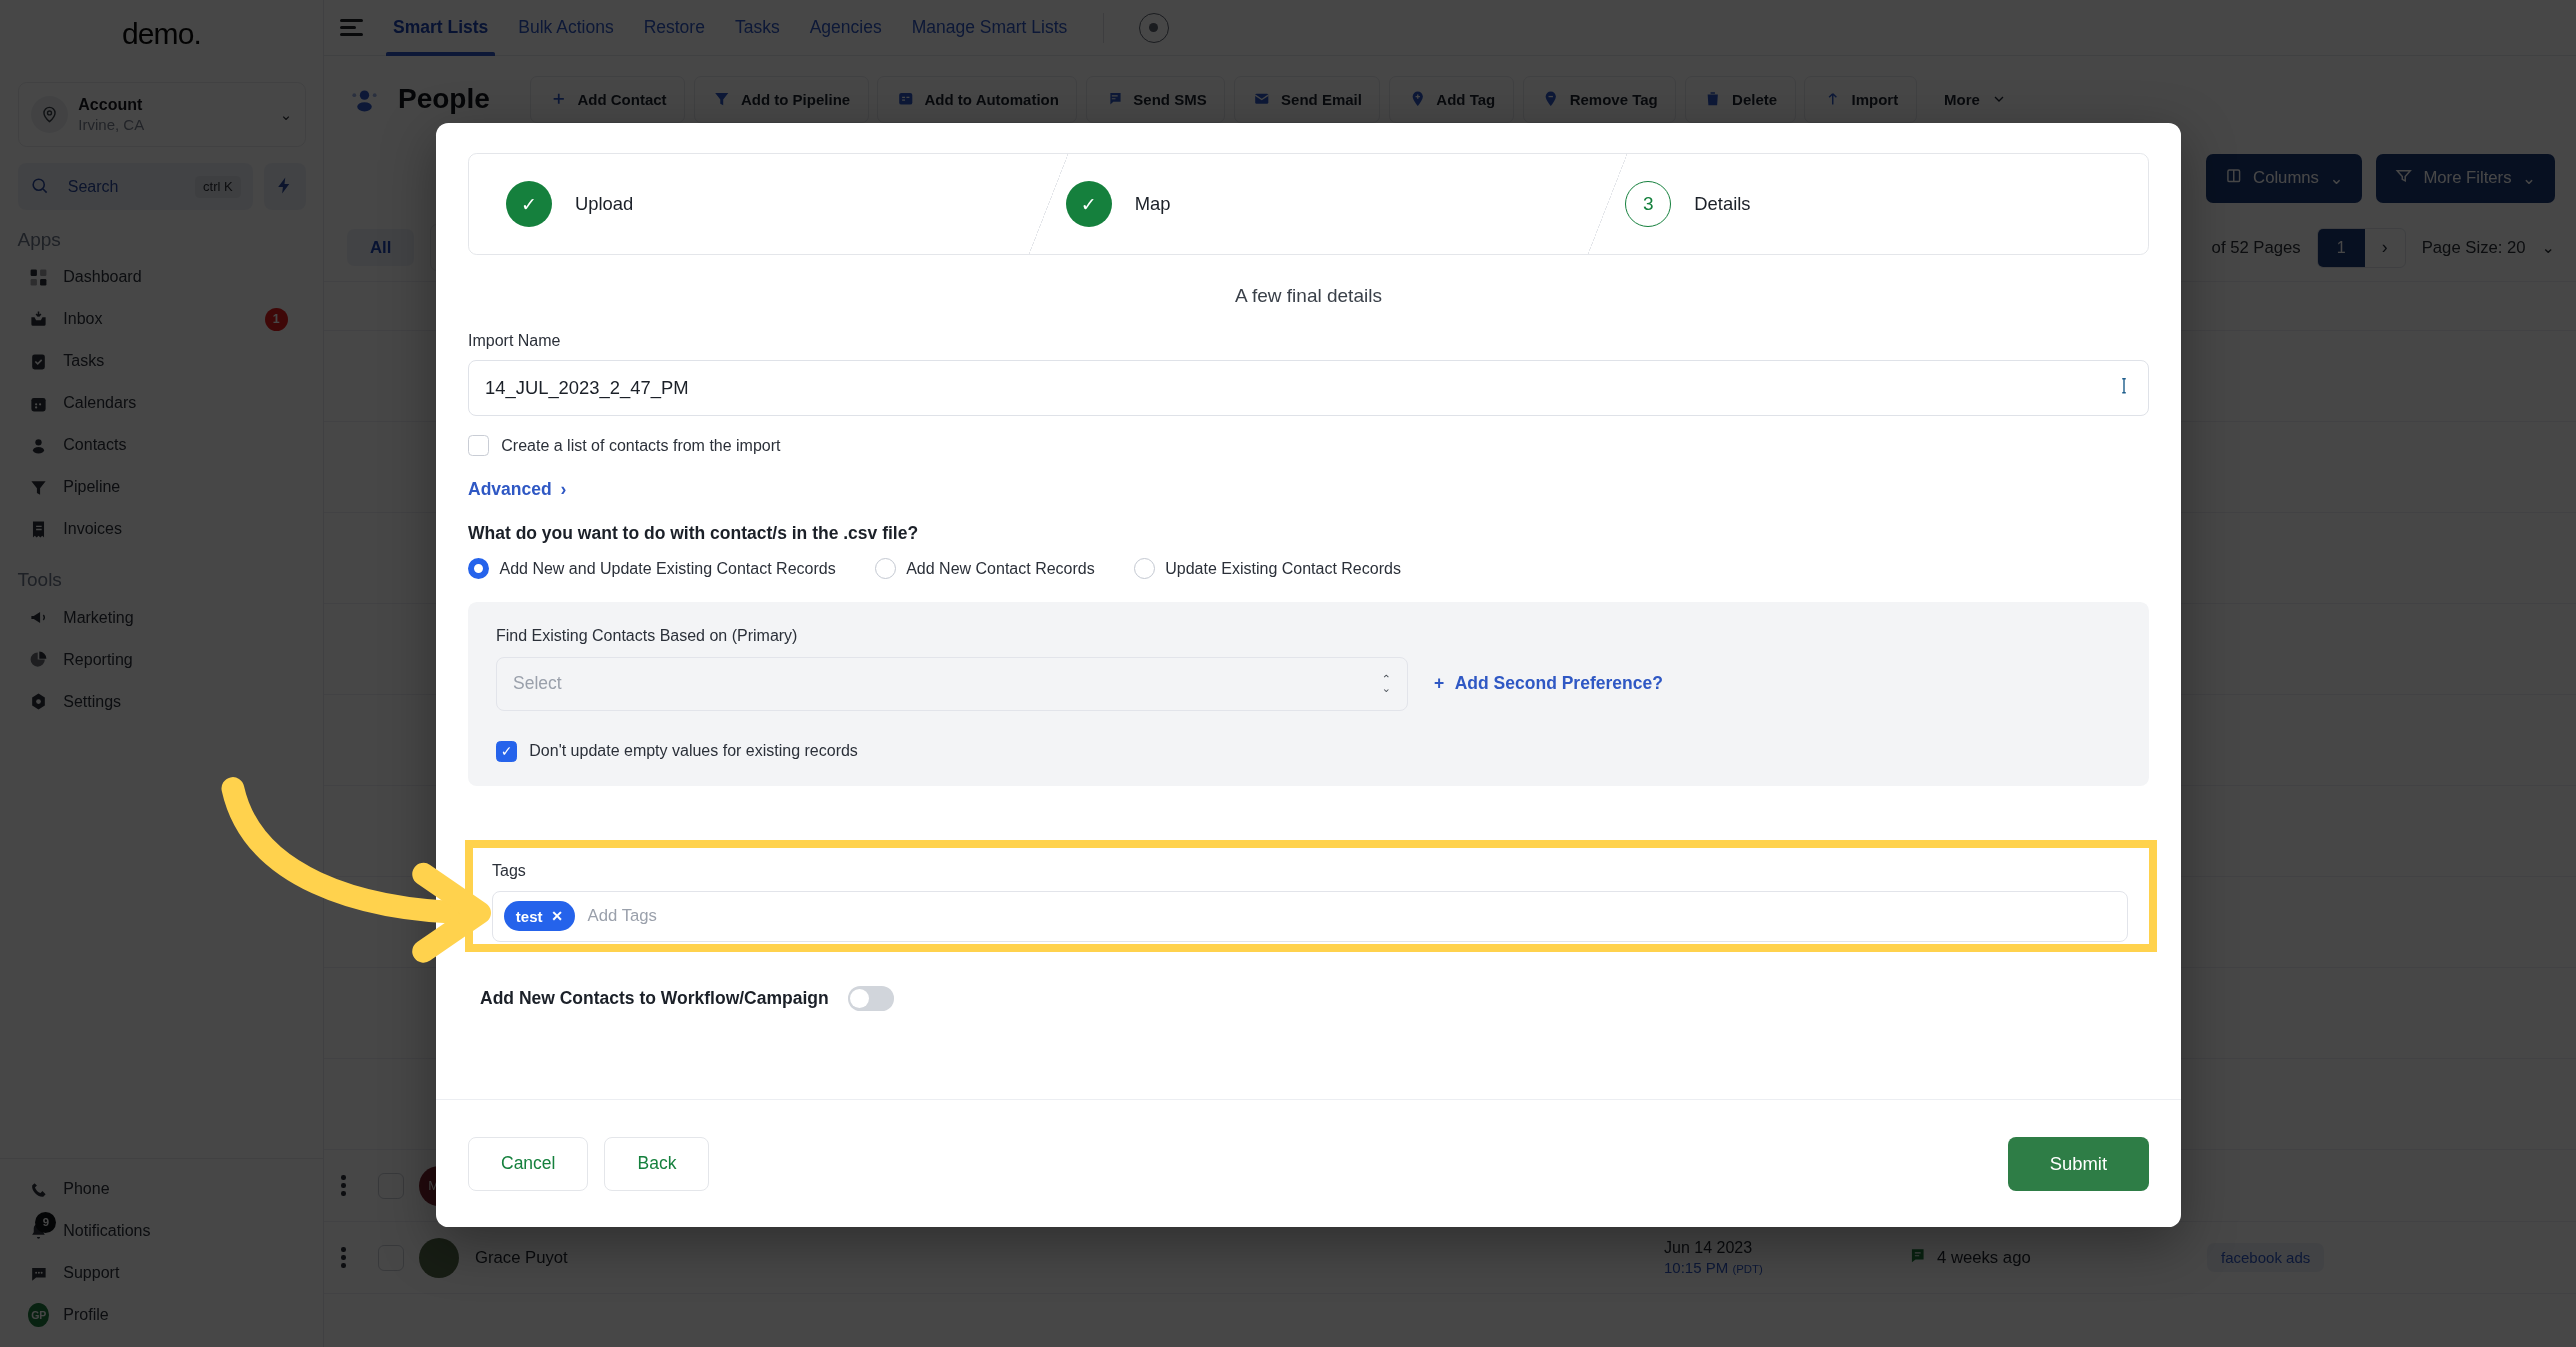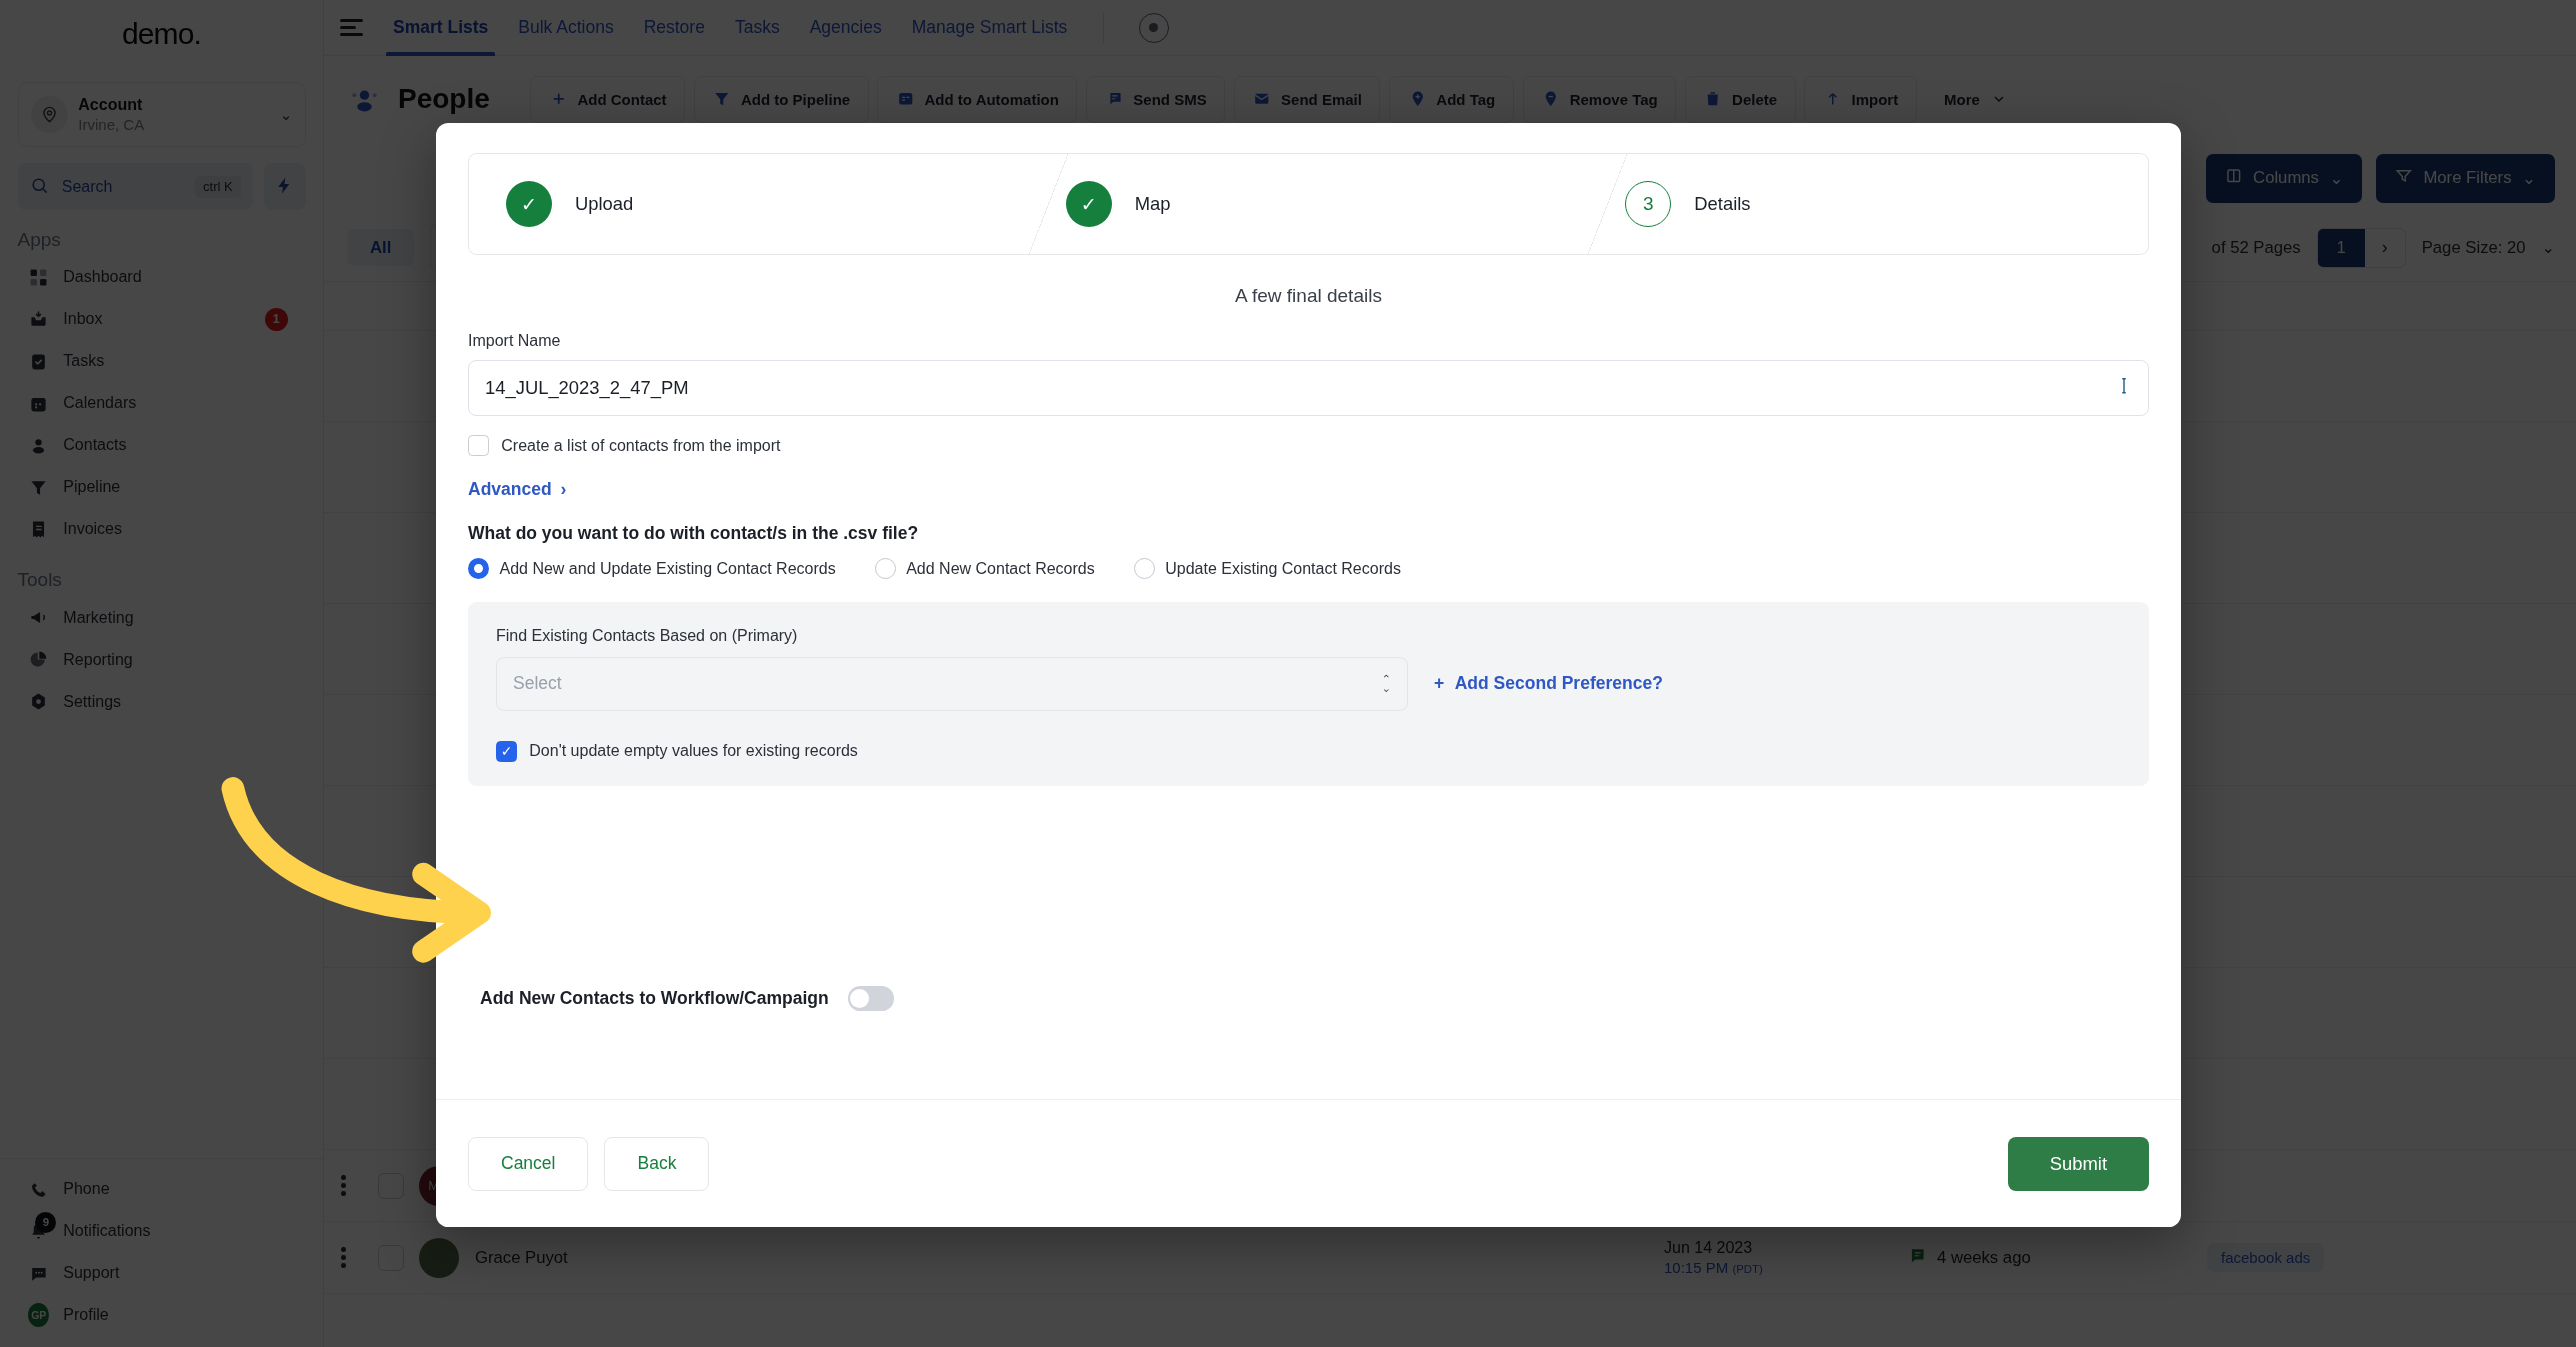--- a/index.html
+++ b/index.html
@@ -32,21 +32,21 @@
     display: flex; align-items: center; justify-content: center; flex: 0 0 auto;
   }
   .acct-names { flex: 1 1 auto; line-height: 1.2; }
   .acct-title { font-size: 16px; font-weight: 700; color: #16181d; }
   .acct-sub { font-size: 15px; color: #7b8190; margin-top: 1.8px; }
   .acct-chev { color: #2c2f36; font-size: 15px; }
 
   .search-row { margin: 16px 17.5px 0 17.5px; display: flex; gap: 10.5px; }
   .search-box {
     flex: 1 1 auto; height: 47px; background: #eef1f7; border-radius: 8px;
-    display: flex; align-items: center; padding: 0 12.3px; gap: 13px;
+    display: flex; align-items: center; padding: 0 12.3px; gap: 19px;
   }
   .search-label { font-size: 16px; color: #2b4a9e; font-weight: 500; flex: 1 1 auto; }
   .kbd { background: #dfe3ea; border-radius: 4.4px; font-size: 13px; color: #2c2f36; padding: 3.5px 8px; }
   .bolt-box {
     width: 42px; height: 47px; background: #eef1f7; border-radius: 8px;
     display: flex; align-items: center; justify-content: center;
   }
 
   .sect-label { font-size: 19px; color: #6d7688; padding: 19px 0 5.3px 17.5px; }
   .nav-item {
@@ -758,20 +758,30 @@
       </div>
     </div>
 
     <div class="modal-foot">
       <div class="foot-btn">Cancel</div>
       <div class="foot-btn">Back</div>
       <div class="submit-btn">Submit</div>
     </div>
   </div>
 
+  <div class="tags-hl">
+    <div class="field-label">Tags</div>
+    <div class="tags-input">
+      <span class="tag-pill">
+        <span>test</span>
+        <span class="tag-x">✕</span>
+      </span>
+      <span class="tags-ph">Add Tags</span>
+    </div>
+  </div>
 
   <div class="wf-row">
     <span class="wf-label">Add New Contacts to Workflow/Campaign</span>
     <span class="toggle">
         <b></b>
       </span>
   </div>
 
   <svg class="arrow-svg" viewBox="0 0 330 240">
     <path d="M18 20 C 40 120, 160 160, 290 162" stroke="#ffd24d" stroke-width="26" fill="none" stroke-linecap="round"></path>

